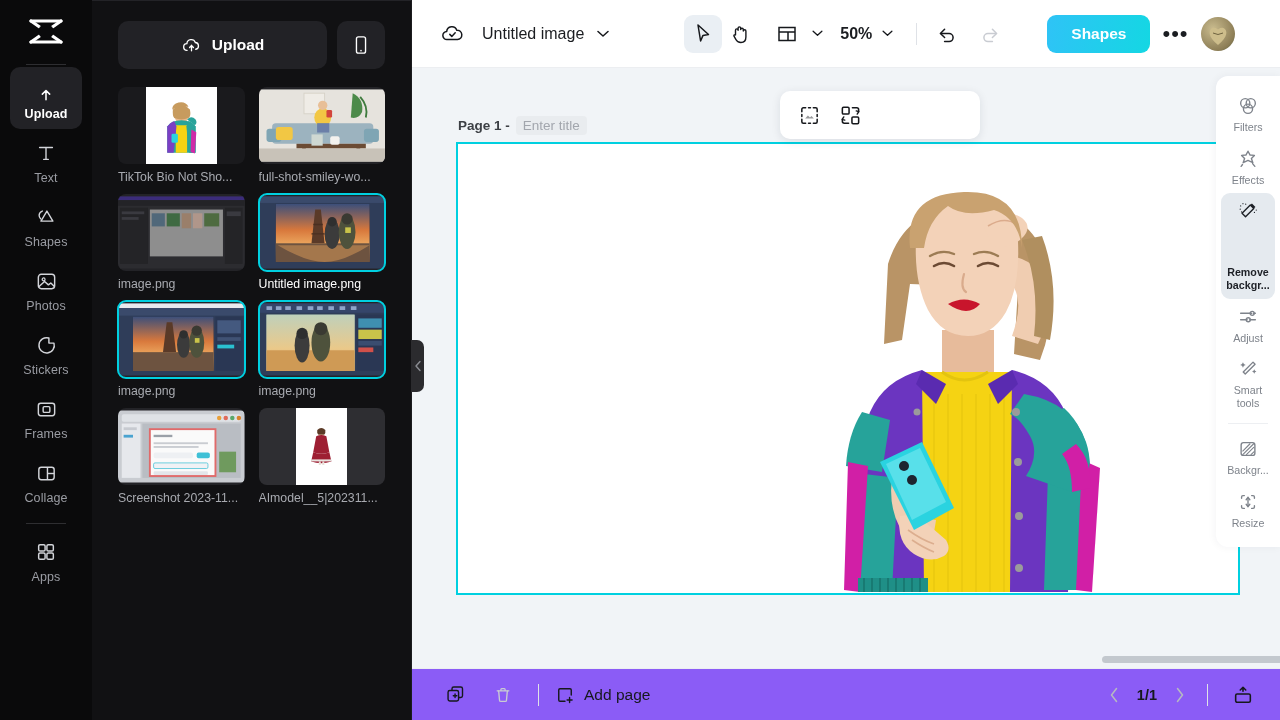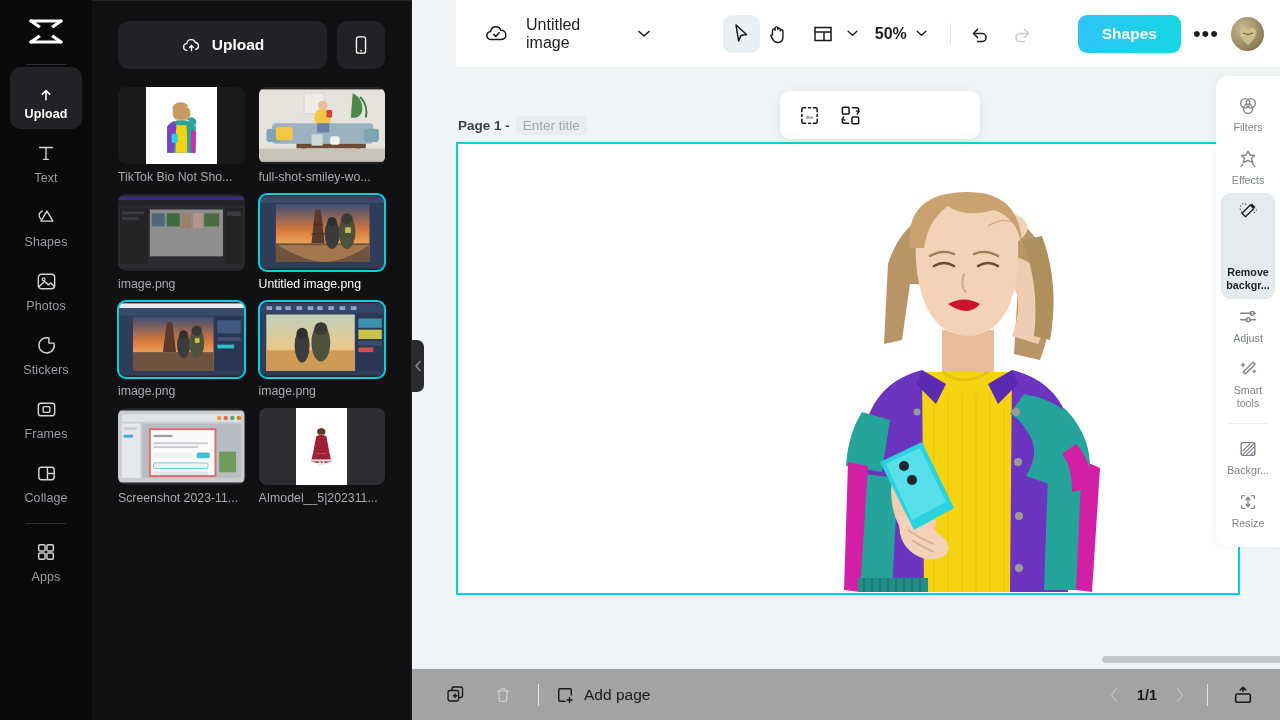--- a/index.html
+++ b/index.html
@@ -79,21 +79,21 @@
     background: #2b2b2e; border-radius: 0 7px 7px 0;
     display: flex; align-items: center; justify-content: center; z-index: 6; cursor: pointer;
   }
 
   
   .main { flex: 1; height: 720px; position: relative; background: #f1f4f7; }
 
   .topbar {
     height: 68px; background: #fff; display: flex; align-items: center;
     padding: 0 16px 0 28px; gap: 0; border-bottom: 1px solid #eceef1;
-    position: relative; z-index: 3; margin-left: 44px;
+    position: relative; z-index: 3;
   }
   .doc-title { font-size: 16px; color: #1b1d21; font-weight: 400; margin-left: 16px; }
   .icon-btn {
     width: 38px; height: 38px; border-radius: 9px; display: flex;
     align-items: center; justify-content: center; cursor: pointer;
   }
   .icon-btn.on { background: #eaeff4; }
   .zoom-lab { font-size: 16px; color: #1b1d21; font-weight: 700; margin-left: 12px; }
   .vdiv { width: 1px; height: 22px; background: #dfe2e7; margin: 0 10px; }
   .export {
@@ -144,21 +144,21 @@
   .tool-rule { height:1px; background:#edeff2; margin: 7px 12px; }
 
   
   .hscroll {
     position: absolute; left: 690px; bottom: 5px; width: 318px; height: 7px;
     border-radius: 4px; background: #c3c8ce; z-index: 2; cursor: pointer;
   }
 
   
   .bottombar {
-    position: absolute; left: 0; right: 0; bottom: 0; height: 52px; background: #a3a3a3;
+    position: absolute; left: 0; right: 0; bottom: 0; height: 52px; background: #8b5cf6;
     display: flex; align-items: center; padding: 0 18px 0 24px; gap: 0;
     border-top: 1px solid #eceef1; z-index: 3;
   }
   .add-page { display:flex; align-items:center; gap: 9px; font-size: 15.5px; color:#16181c; cursor:pointer; font-weight:400;}
   .spacer { flex: 1; }
   .pgnum { font-size: 14.5px; color: #16181c; font-weight: 700; padding: 0 14px; }
   .chev { cursor: pointer; padding: 0 4px; display:flex; }
 
   svg { display: block; }
 </style>

